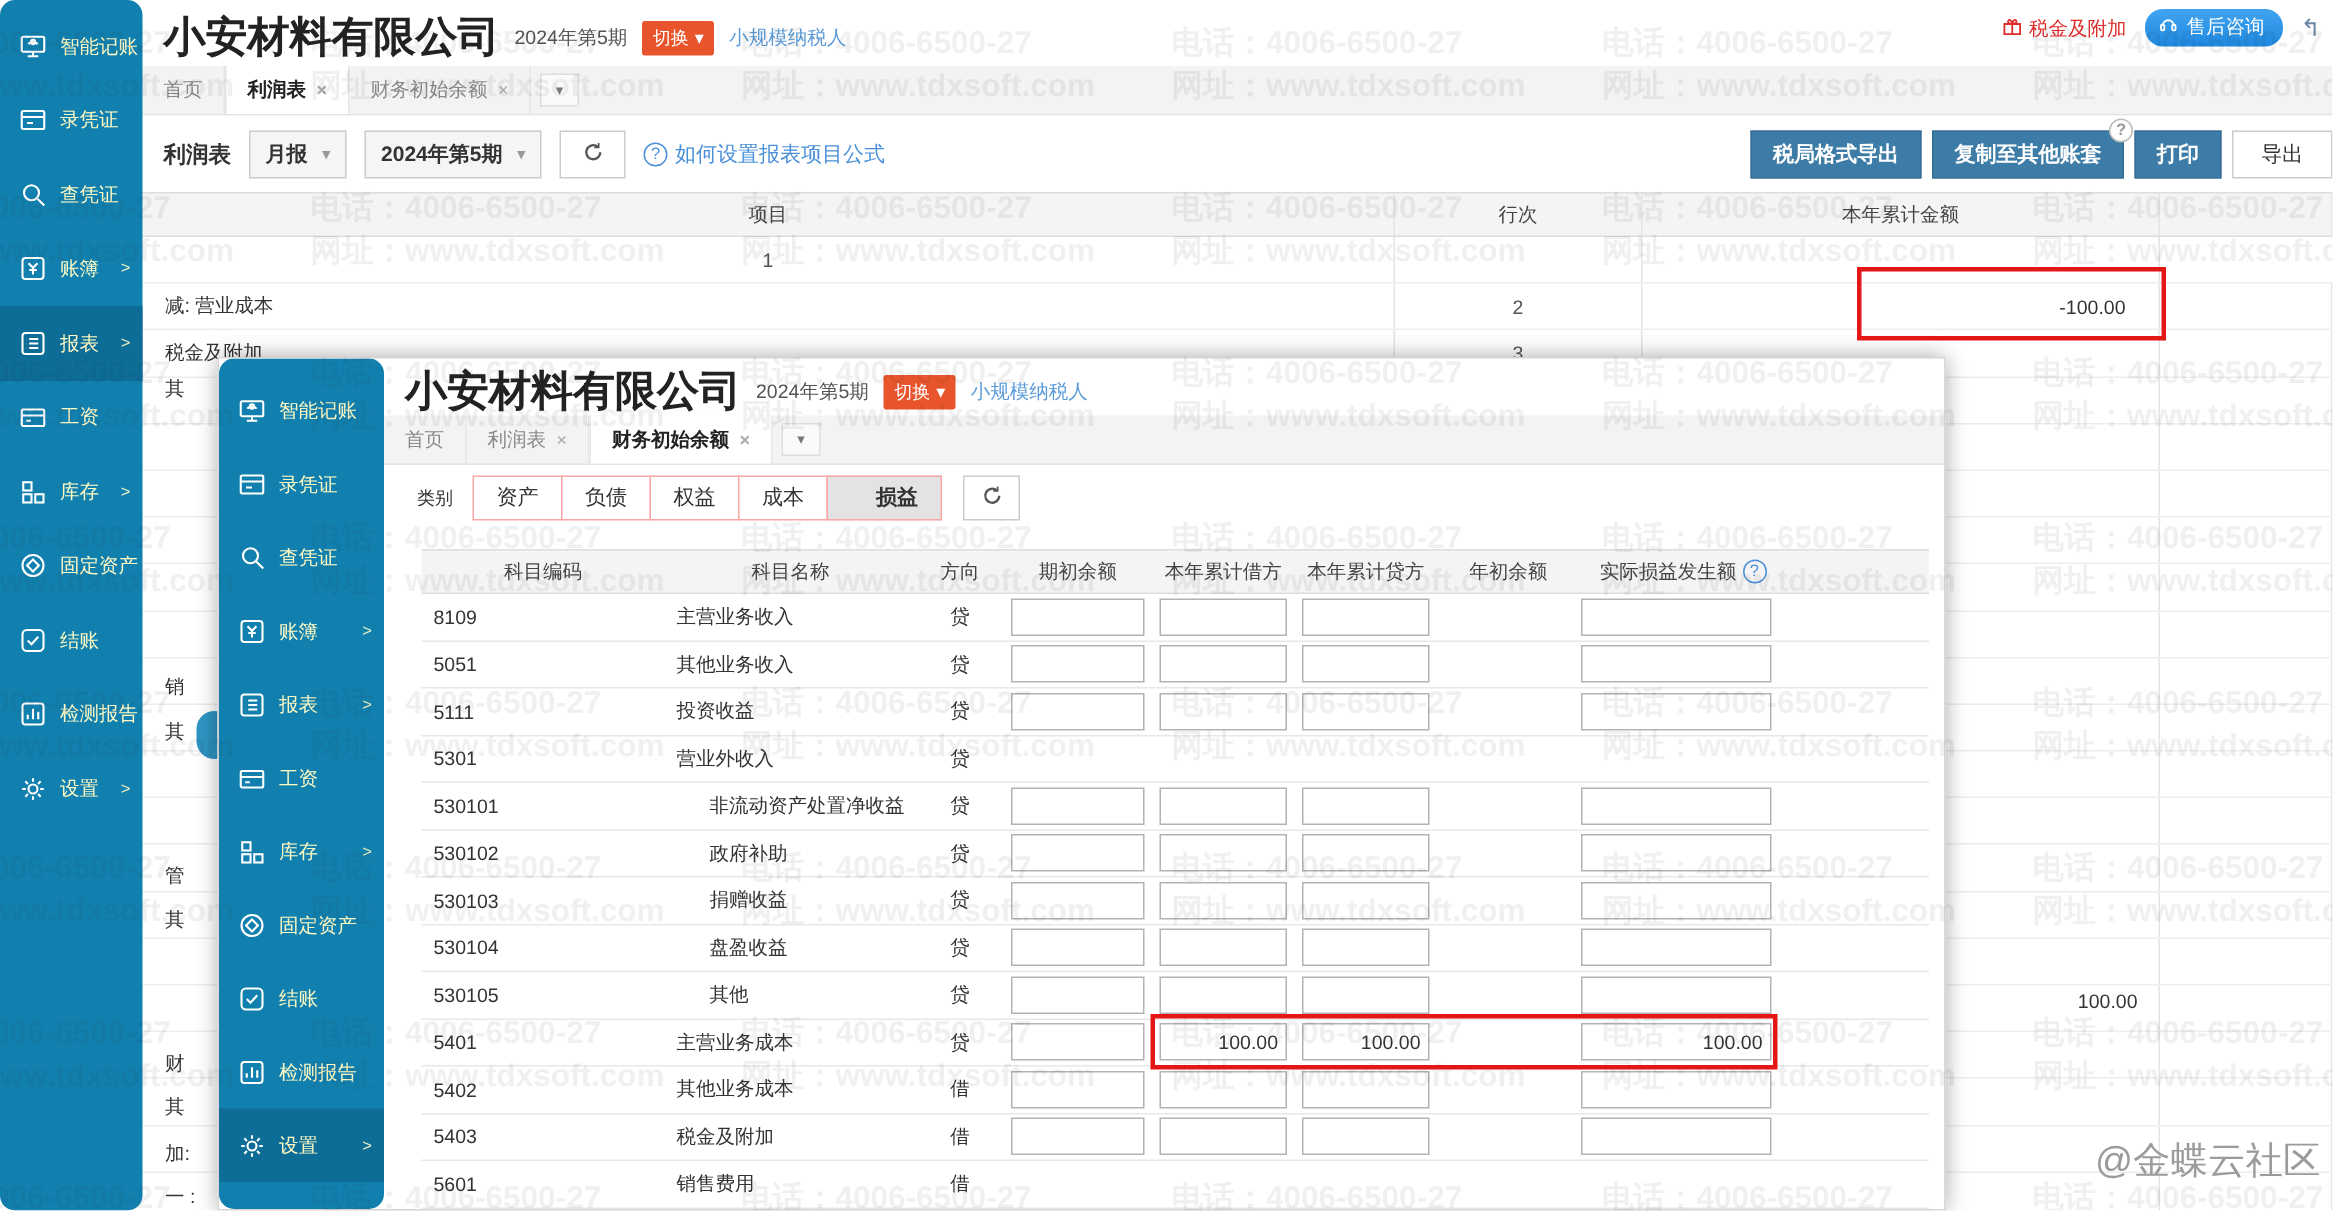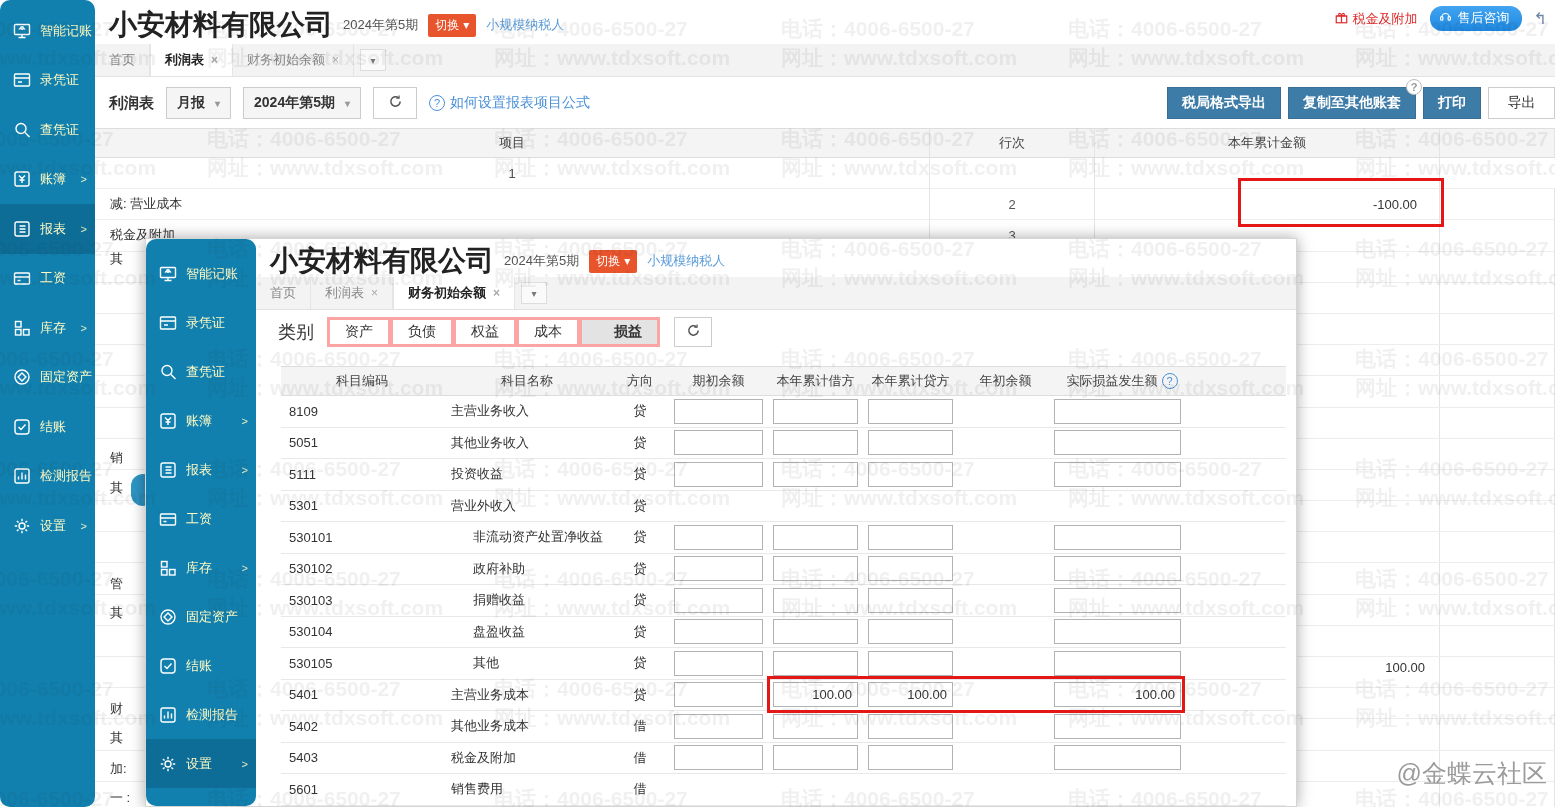--- a/index.html
+++ b/index.html
@@ -57,22 +57,22 @@
   .mt-frag { position:absolute; left:15px; font-size:13px; color:#333; z-index:3; white-space:nowrap; }
   #bottom-amount { position:absolute; right:130px; top:660px; font-size:13px; color:#333; }
 
   
   #overlay { position:absolute; left:145px; top:238px; width:1152px; height:569px; background:#fff; z-index:10; box-shadow:0 0 14px rgba(0,0,0,.35); border:1px solid #d5d5d5; overflow:hidden; }
   #overlay-sidebar { left:0; width:110px; padding-top:10px; position:absolute; top:0; bottom:0; }
   #overlay-sidebar .side-item { height:49px; font-size:13px; }
   #overlay-content { position:absolute; left:110px; top:0; right:0; bottom:0; }
   #overlay-content .win-header { height:38px; padding-top:6px; }
   .cat-row { display:flex; align-items:center; height:44px; padding-left:22px; }
-  .cat-label { font-size:18px; color:#333; margin-right:14px; }
-  .seg { border:3px solid #fca5a5; background:#fff; height:30px; padding:0 15px; font-size:14px; color:#333; margin-left:-1px; cursor:pointer; }
+  .cat-label { font-size:12px; color:#333; margin-right:14px; }
+  .seg { border:1px solid #fca5a5; background:#fff; height:30px; padding:0 15px; font-size:14px; color:#333; margin-left:-1px; cursor:pointer; }
   .seg.active { background:#e3e3e3; font-weight:bold;padding-left:32px; }
   .cat-row .icon-btn { margin-left:14px; width:38px; height:30px; }
 
   #ov-table { position:absolute; left:25px; top:127px; width:1005px; }
   .ov-row { display:grid; grid-template-columns:162px 168px 58px 99px 95px 95px 95px 138px auto; height:31.5px; border-bottom:1px solid #e8e8e8; }
   .ov-head { background:#f4f4f4; border-top:1px solid #ddd; border-bottom:1px solid #ddd; height:30px; }
   .ov-cell { display:flex; align-items:center; font-size:13px; color:#333; overflow:hidden; }
   .ov-head .ov-cell { justify-content:center; color:#444; gap:4px; }
   .ov-cell.code { padding-left:8px; }
   .ov-cell.name { padding-left:8px; }

